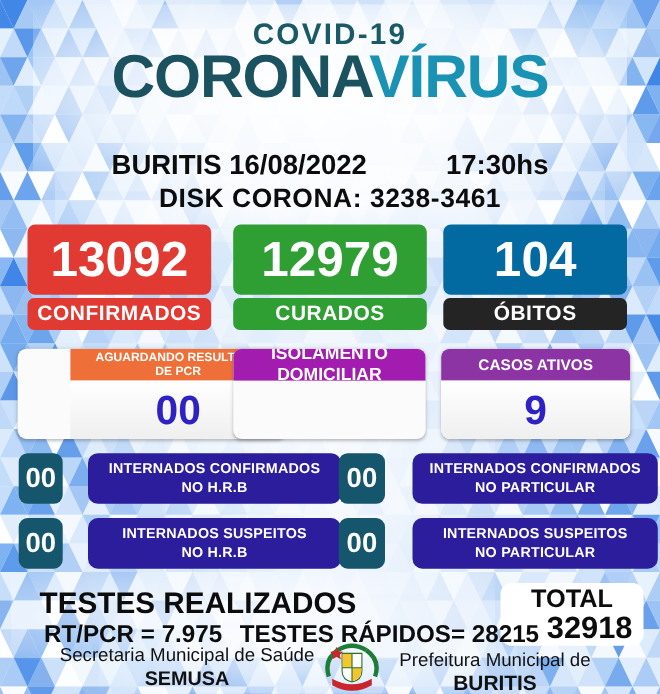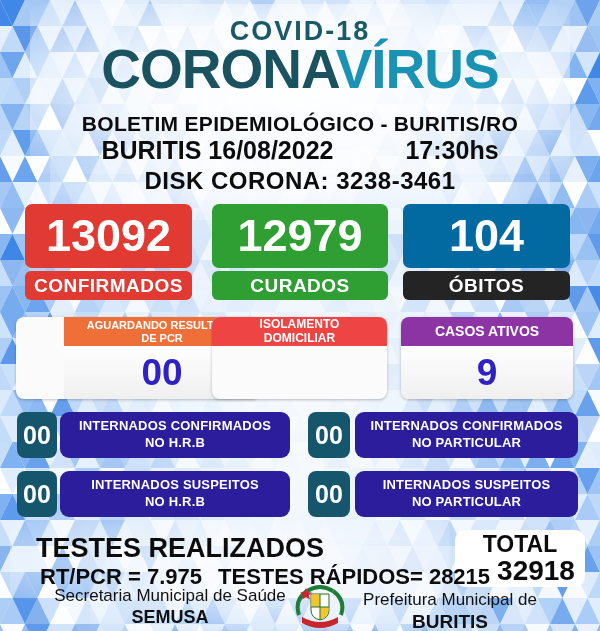--- a/index.html
+++ b/index.html
@@ -50,30 +50,30 @@
   
   .card{top:317px;height:82px;border-radius:8px;background:#fbfbfb;
     box-shadow:0 1px 3px rgba(0,0,0,.25);overflow:hidden;}
   .card .hd{height:29px;display:flex;align-items:center;justify-content:center;
     color:#fff;font-weight:800;text-align:center;line-height:1.15;}
   .card .val{height:53px;display:flex;align-items:center;justify-content:center;
     color:#2e22c4;font-size:37px;font-weight:800;background:linear-gradient(#ffffff,#efefef);}
   .cd-orange{left:16px;width:196px;padding-left:48px;}
   .cd-orange .hd{background:#ee7038;font-size:11px;padding:0 14px;}
   .cd-teal{left:212px;width:175px;}
-  .cd-teal .hd{background:#ef4444;font-size:12px;padding:0 30px;}
+  .cd-teal .hd{background:#a21caf;font-size:16px;padding:0 30px;}
   .cd-purple{left:401px;width:172px;}
   .cd-purple .hd{background:#8c34a4;font-size:14px;}
 
   
   .hsq{width:40px;height:46px;border-radius:8px;background:#16566c;color:#fff;
     display:flex;align-items:center;justify-content:center;font-size:25px;font-weight:800;}
   .hpill{height:46px;border-radius:9px;background:#2b1d9c;color:#fff;
     display:flex;flex-direction:column;align-items:center;justify-content:center;
-    font-size:13px;font-weight:800;letter-spacing:.2px;line-height:1.3;text-align:center;}
+    font-size:13px;font-weight:800;letter-spacing:.2px;line-height:1.3;text-align:center;margin-left:20px;}
   .r1{top:412px;} .r2{top:471px;}
   .c1sq{left:17px;} .c1pill{left:60px;width:230px;}
   .c2sq{left:308px;width:42px;} .c2pill{left:355px;width:223px;}
 
   
   .tests-title{left:36px;top:533px;font-size:27px;font-weight:800;color:#0c0c0c;}
   .total-bubble{left:455px;top:530px;width:130px;height:57px;background:#fff;border-radius:10px;
     display:flex;flex-direction:column;align-items:center;justify-content:center;}
   .total-lbl{font-size:23px;font-weight:800;color:#0c0c0c;line-height:1.05;}
   .total-val{font-size:28px;font-weight:800;color:#0c0c0c;line-height:1.05;margin-left:32px;}
@@ -1398,23 +1398,22 @@
       <polygon points="625,624 637.5,650 612.5,650" fill="#bed9f9" opacity="0.92"></polygon>
       <polygon points="625,624 650,624 637.5,650" fill="#bed9f9" opacity="1.00"></polygon>
       <polygon points="650,624 662.5,650 637.5,650" fill="#3f86e6" opacity="0.91"></polygon>
     </svg>
   <div class="haze haze1"></div>
   <div class="haze haze2"></div>
   <div class="haze haze3"></div>
   <div class="haze haze4"></div>
   <div class="haze haze5"></div>
 
-  <div class="abs ctr covid">COVID-18</div>
+  <div class="abs ctr covid">COVID-19</div>
   <div class="abs ctr corona"><span class="p1">CORONA</span><span class="p2">VÍRUS</span></div>
-  <div class="abs ctr bulletin">BOLETIM EPIDEMIOLÓGICO - BURITIS/RO</div>
   <div class="abs daterow">
     <span>BURITIS 16/08/2022</span>
     <span>17:30hs</span>
   </div>
   <div class="abs ctr hotline">DISK CORONA: 3238-3461</div>
 
   <div class="abs statbox sb-red">
     <div class="num">13092</div>
     <div class="lbl">CONFIRMADOS</div>
   </div>

